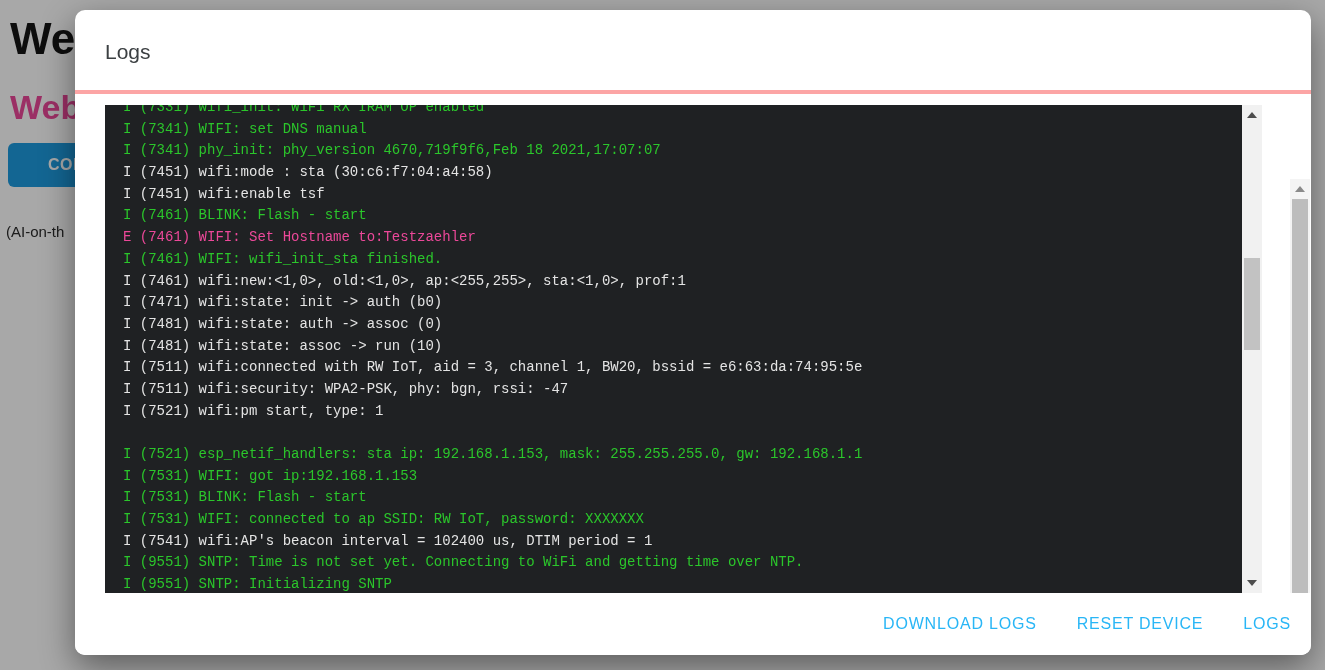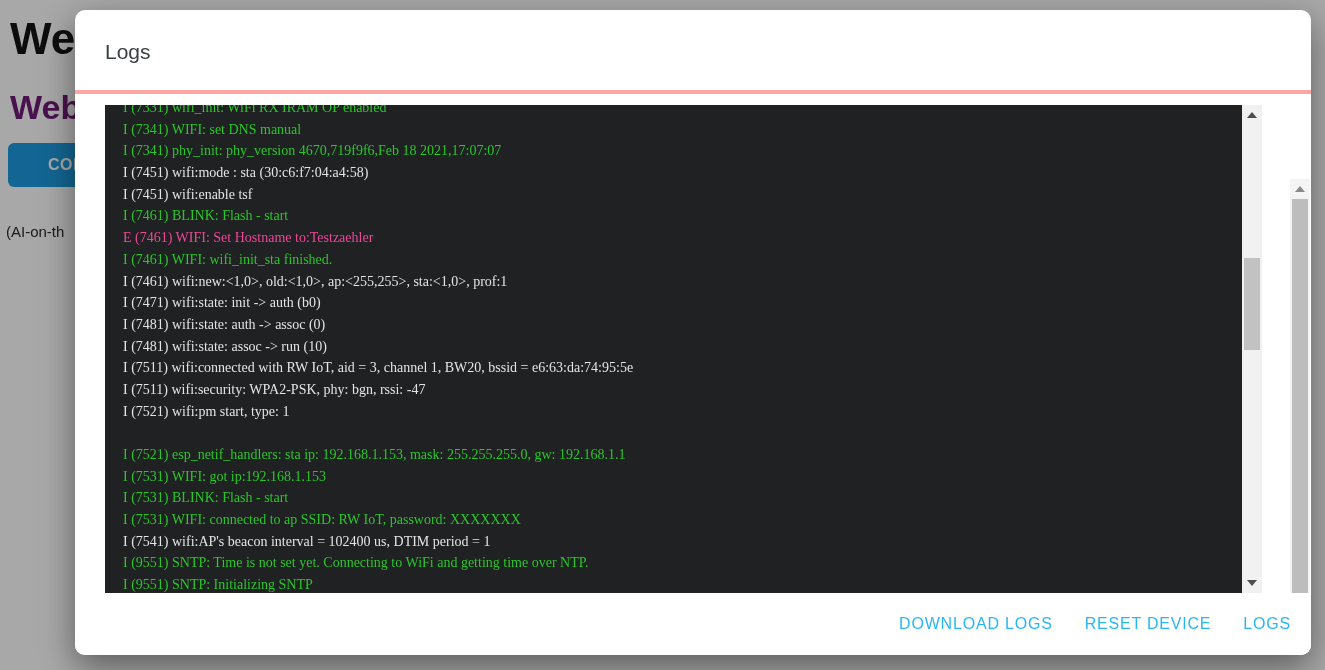--- a/index.html
+++ b/index.html
@@ -5,21 +5,21 @@
   * { margin:0; padding:0; box-sizing:border-box; }
   html,body { width:1325px; height:670px; overflow:hidden; background:#fff;
               font-family:"Liberation Sans", sans-serif; }
   .stage { position:relative; width:1325px; height:670px; background:#ffffff; overflow:hidden; }
 
   
   .page { position:absolute; inset:0; background:#ffffff; }
   .page-h1 { position:absolute; left:10px; top:14px; font-size:44px; font-weight:bold;
              color:#141414; letter-spacing:0; white-space:nowrap; }
   .page-h2 { position:absolute; left:10px; top:88px; font-size:34px; font-weight:bold;
-             color:#701a75; white-space:nowrap; }
+             color:#ec4899; white-space:nowrap; }
   .page-btn { position:absolute; left:8px; top:143px; width:130px; height:44px;
               border:none; border-radius:6px; background:#1e9ce0; color:#ffffff;
               font-size:16px; font-weight:bold; text-align:left; padding-left:40px;
               font-family:"Liberation Sans", sans-serif; letter-spacing:0.5px; }
   .page-note { position:absolute; left:6px; top:223px; font-size:15px; color:#2b2b2b;
                white-space:nowrap; }
 
   .backdrop { position:absolute; inset:0; background:rgba(0,0,0,0.34); }
 
   
@@ -30,21 +30,21 @@
                   border-bottom:4px solid #fca5a5; }
   .modal-title { position:absolute; left:30px; top:30px; font-size:21px; color:#3c4043; }
 
   .modal-body { position:absolute; left:0; top:85px; width:100%; height:498px;
                 background:#ffffff; }
 
   
   .log-wrap { position:absolute; left:30px; top:10px; width:1157px; height:488px;
               background:#1f2123; overflow:hidden; }
   .log-content { position:absolute; left:0; top:-8px; right:20px; padding-left:18px;
-                 font-family:Liberation Serif, serif; font-size:14px;
+                 font-family:Liberation Mono, monospace; font-size:14px;
                  line-height:21.7px; white-space:pre; }
   .log-line { height:21.7px; }
   .c-green { color:#2bc62b; }
   .c-white { color:#e4e4e4; }
   .c-red   { color:#ec4899; }
 
   
   .sb { position:absolute; }
   .sb-track { position:absolute; inset:0; }
   .sb-thumb { position:absolute; left:2px; right:2px; }
@@ -63,21 +63,21 @@
   .sb-outer { right:1px; top:84px; width:20px; height:501px; background:#f4f4f4; }
   .sb-outer .sb-thumb { background:#bdbdbd; top:20px; height:396px; }
   .sb-outer .sb-arrow.up { top:0; }
   .sb-outer .sb-arrow.up::after { border-bottom-color:#8a8a8a; }
 
   
   .modal-footer { position:absolute; left:0; bottom:0; width:100%; height:62px;
                   display:flex; align-items:center; justify-content:flex-end;
                   padding-right:20px; background:#ffffff; }
   .flat-btn { border:none; background:transparent; color:#29b6f6; font-size:16px;
-              font-weight:500; letter-spacing:0.8px; margin-left:32px; cursor:pointer;
+              font-weight:500; letter-spacing:0.8px; margin-left:40px; cursor:pointer;
               font-family:"Liberation Sans", sans-serif; white-space:nowrap; }
 </style>
 </head>
 <body>
 
 <div class="stage">
 
   <div class="page">
     <div class="page-h1">We</div>
     <div class="page-h2">Web</div>

